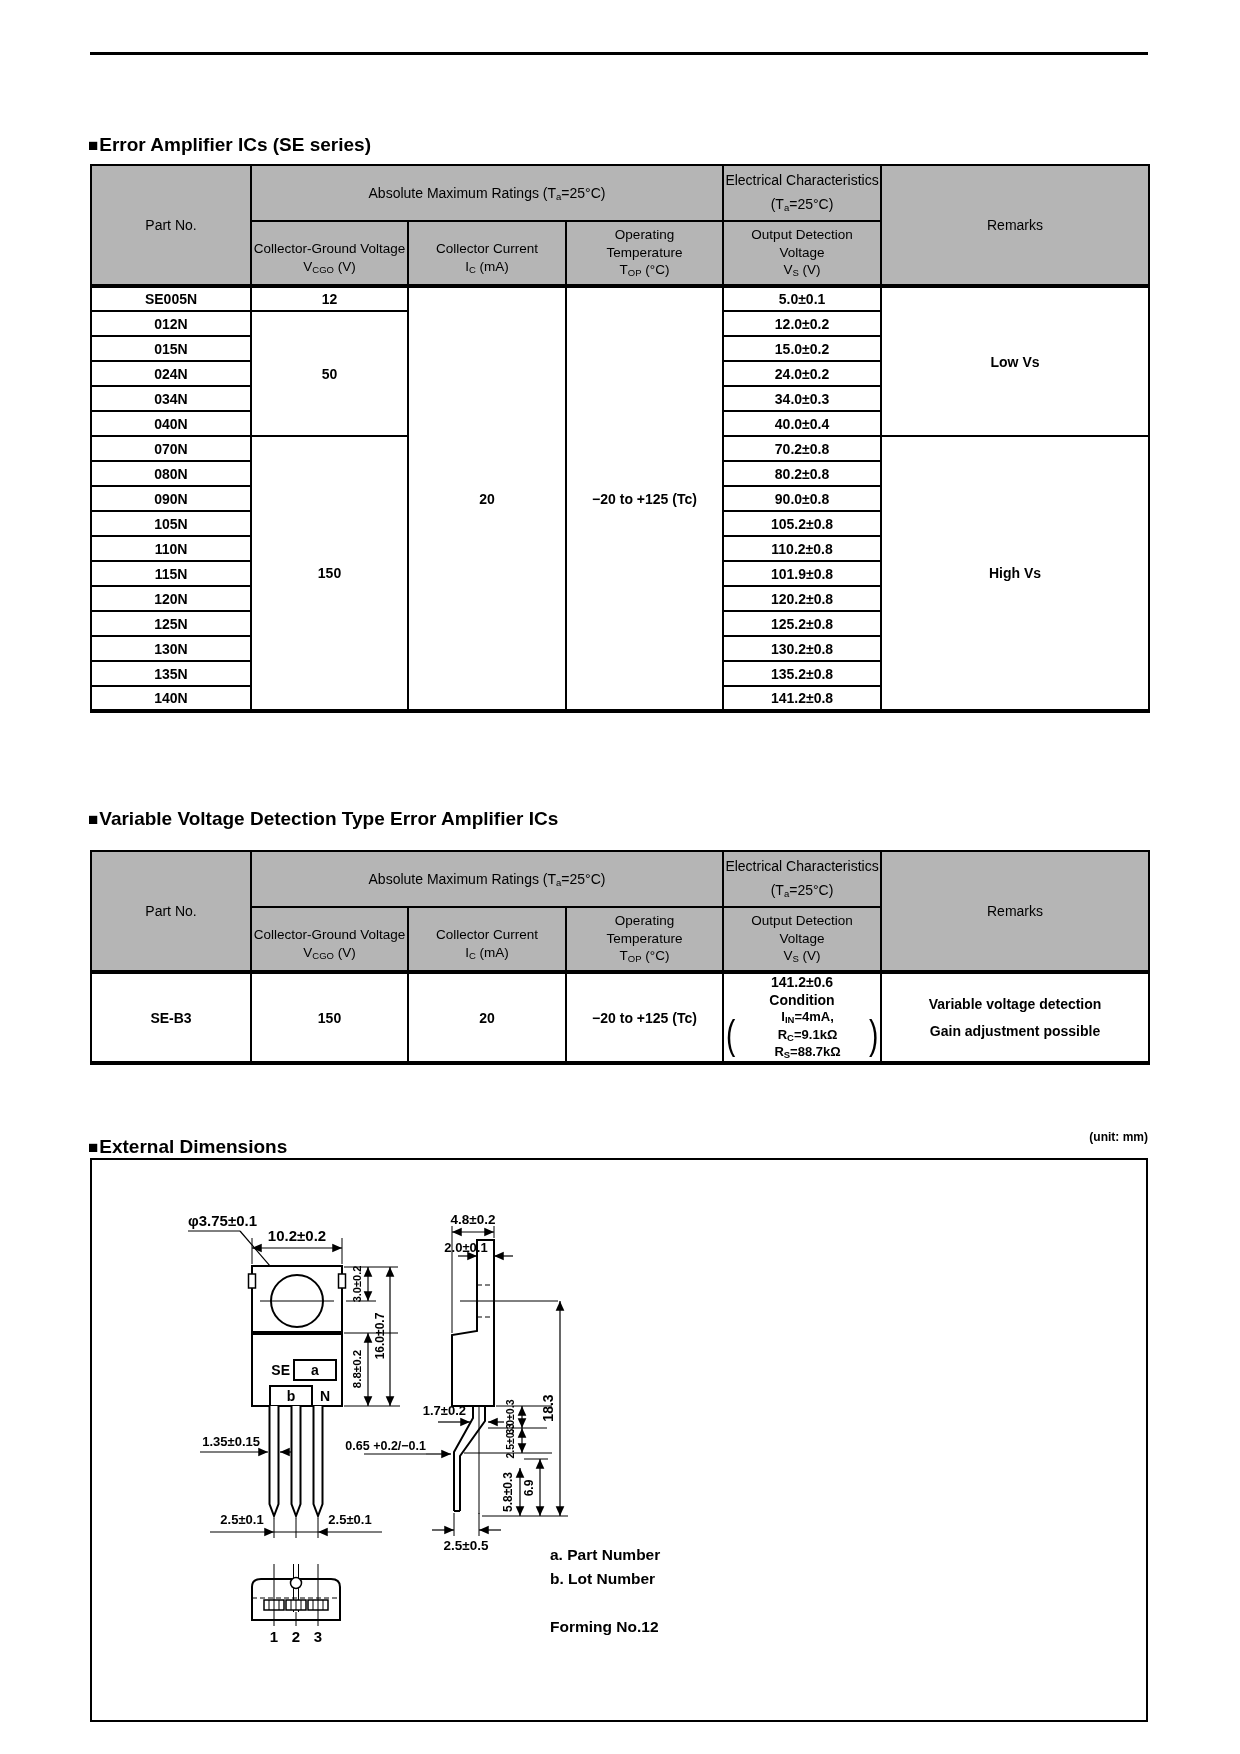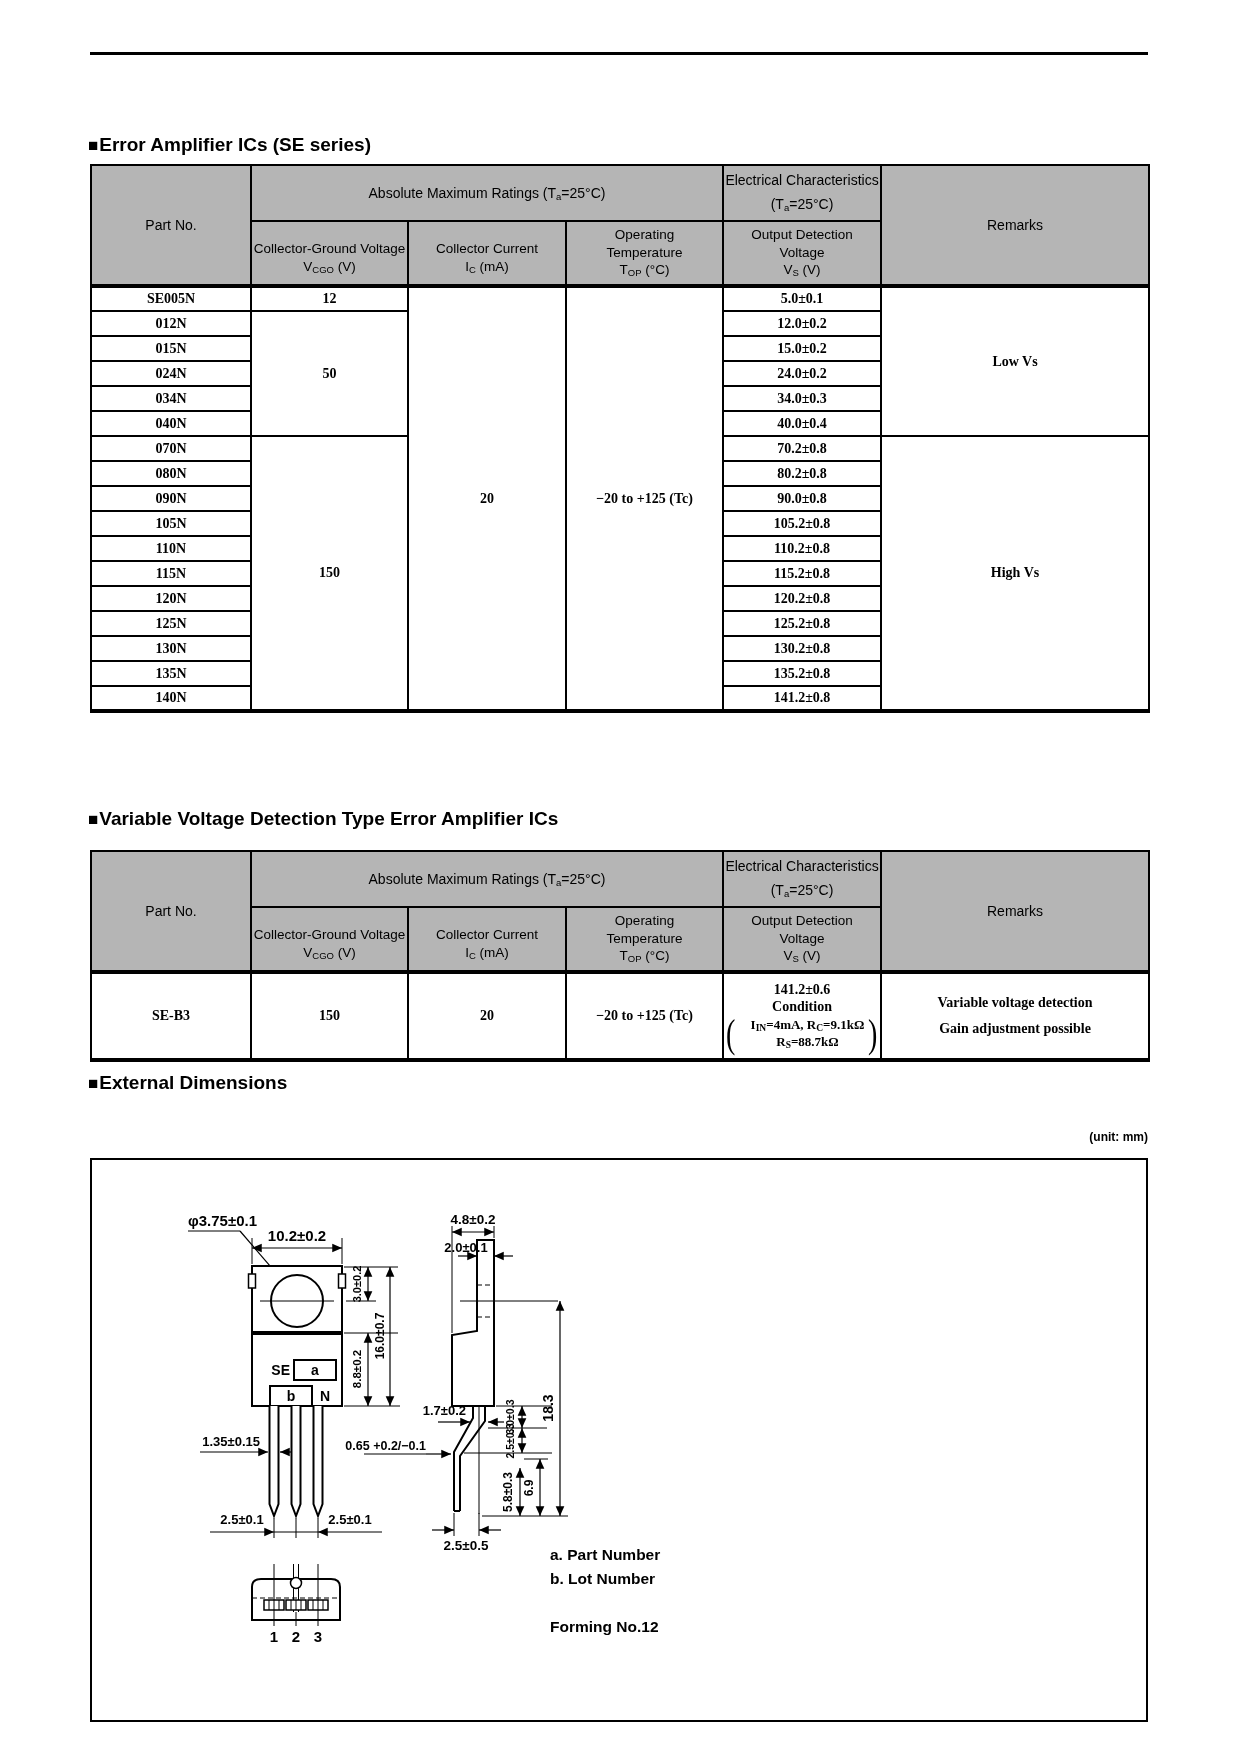--- a/index.html
+++ b/index.html
@@ -7,32 +7,32 @@
   body {
     width:1240px; height:1754px; background:#ffffff; color:#000;
     font-family:"Liberation Sans", sans-serif; position:relative;
   }
   .toprule { position:absolute; left:90px; top:52px; width:1058px; height:3px; background:#000; }
 
   .sec-title { position:absolute; left:88px; font-size:19px; font-weight:bold; white-space:nowrap; }
   .sec-title .sq { font-size:17px; margin-right:1px; }
   #t1-title { top:134px; }
   #t2-title { top:808px;text-align:right; }
-  #t3-title { top:1072px; }
+  #t3-title { top:1136px; }
   .unit-label { position:absolute; left:90px; width:1058px; top:1130px; text-align:right; font-size:12px; font-weight:bold; }
 
   table.spec { position:absolute; left:90px; width:1058px; border-collapse:collapse; table-layout:fixed;
                border:2px solid #000; border-bottom:4px solid #000; }
   #table1 { top:164px; }
   #table2 { top:850px; }
   .spec th, .spec td { border:2px solid #000; text-align:center; vertical-align:middle; padding:0; }
   .spec th { background:#b5b5b5; font-weight:normal; font-size:14px; }
   .spec th.thickb { border-bottom:4px solid #000; }
   .spec .hrow1 th { height:56px; }
-  .spec td { font-size:14px; font-weight:bold; height:25px;font-family:Liberation Serif, serif; }
+  .spec td { font-size:14px; font-weight:bold; height:25px; }
   #table2 td { height:88px; }
   .colhead { display:flex; flex-direction:column; justify-content:flex-end; min-height:56px; padding:4px 0 5px; font-size:13.5px; line-height:1.3; }
   .ss { font-size:9.5px; vertical-align:-2px; }
   .ec-cell div { line-height:1.7; }
 
   .vs-complex { display:flex; flex-direction:column; align-items:center; justify-content:flex-start; line-height:1.25; }
   .paren-row { display:flex; align-items:center; }
   .bigparen { font-size:40px; font-weight:400; line-height:0.9; transform:scaleX(0.7); }
   .cond-body { font-size:13px; line-height:1.3; padding:0 2px;margin-left:11px; }
   .remarks2 { text-align:left; padding:2px 3px; font-size:13.2px; line-height:1.9; }
@@ -153,21 +153,21 @@
     <tr>
         <td>105N</td>
         <td>105.2±0.8</td>
       </tr>
     <tr>
         <td>110N</td>
         <td>110.2±0.8</td>
       </tr>
     <tr>
         <td>115N</td>
-        <td>115.2±0.8</td>
+        <td>101.9±0.8</td>
       </tr>
     <tr>
         <td>120N</td>
         <td>120.2±0.8</td>
       </tr>
     <tr>
         <td>125N</td>
         <td>125.2±0.8</td>
       </tr>
     <tr>

